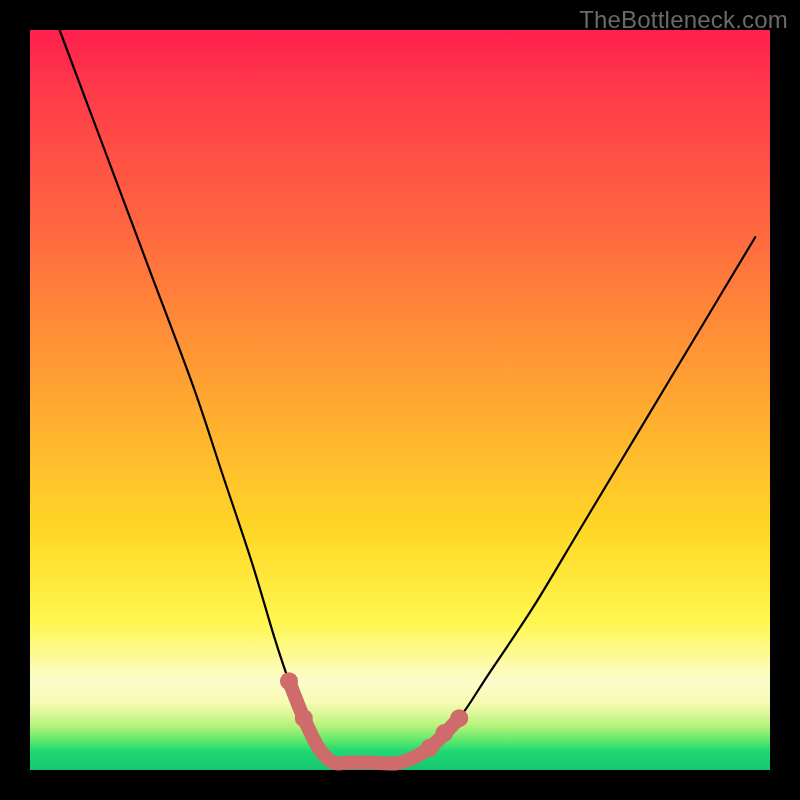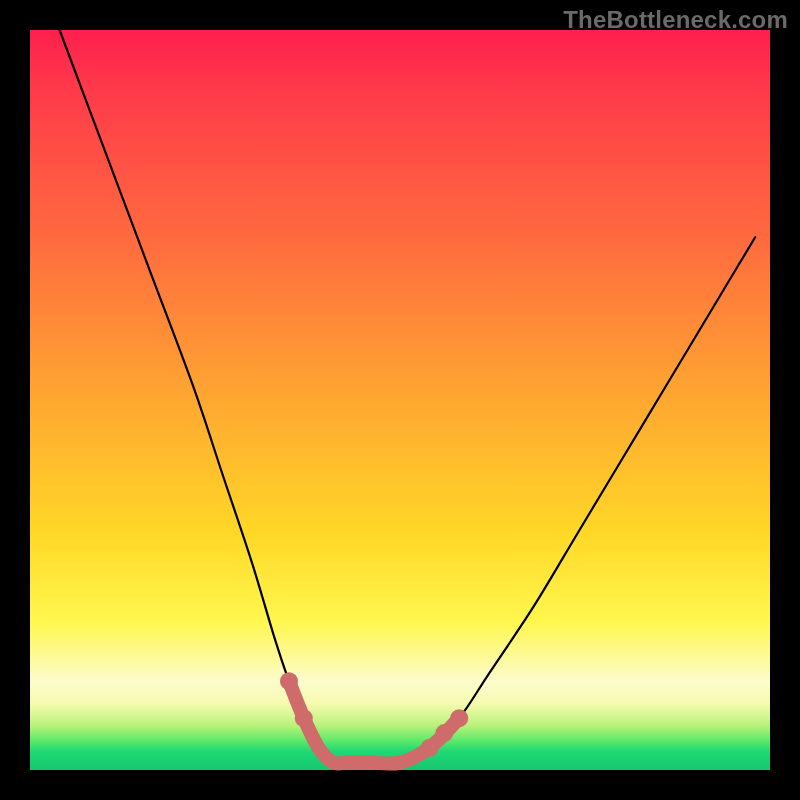--- a/index.html
+++ b/index.html
@@ -41,21 +41,21 @@
       #1fd873 97.5%,
       #15c771 100%
     );
   }
   .watermark {
     position: absolute;
     top: 6px;
     right: 12px;
     color: #6a6a6a;
     font-size: 24px;
-    font-weight: 700;
+    font-weight: 400;
     letter-spacing: 0.2px;
     user-select: none;
   }
   svg.curve {
     position: absolute;
     left: 0;
     top: 0;
     width: 740px;
     height: 740px;
     overflow: visible;

